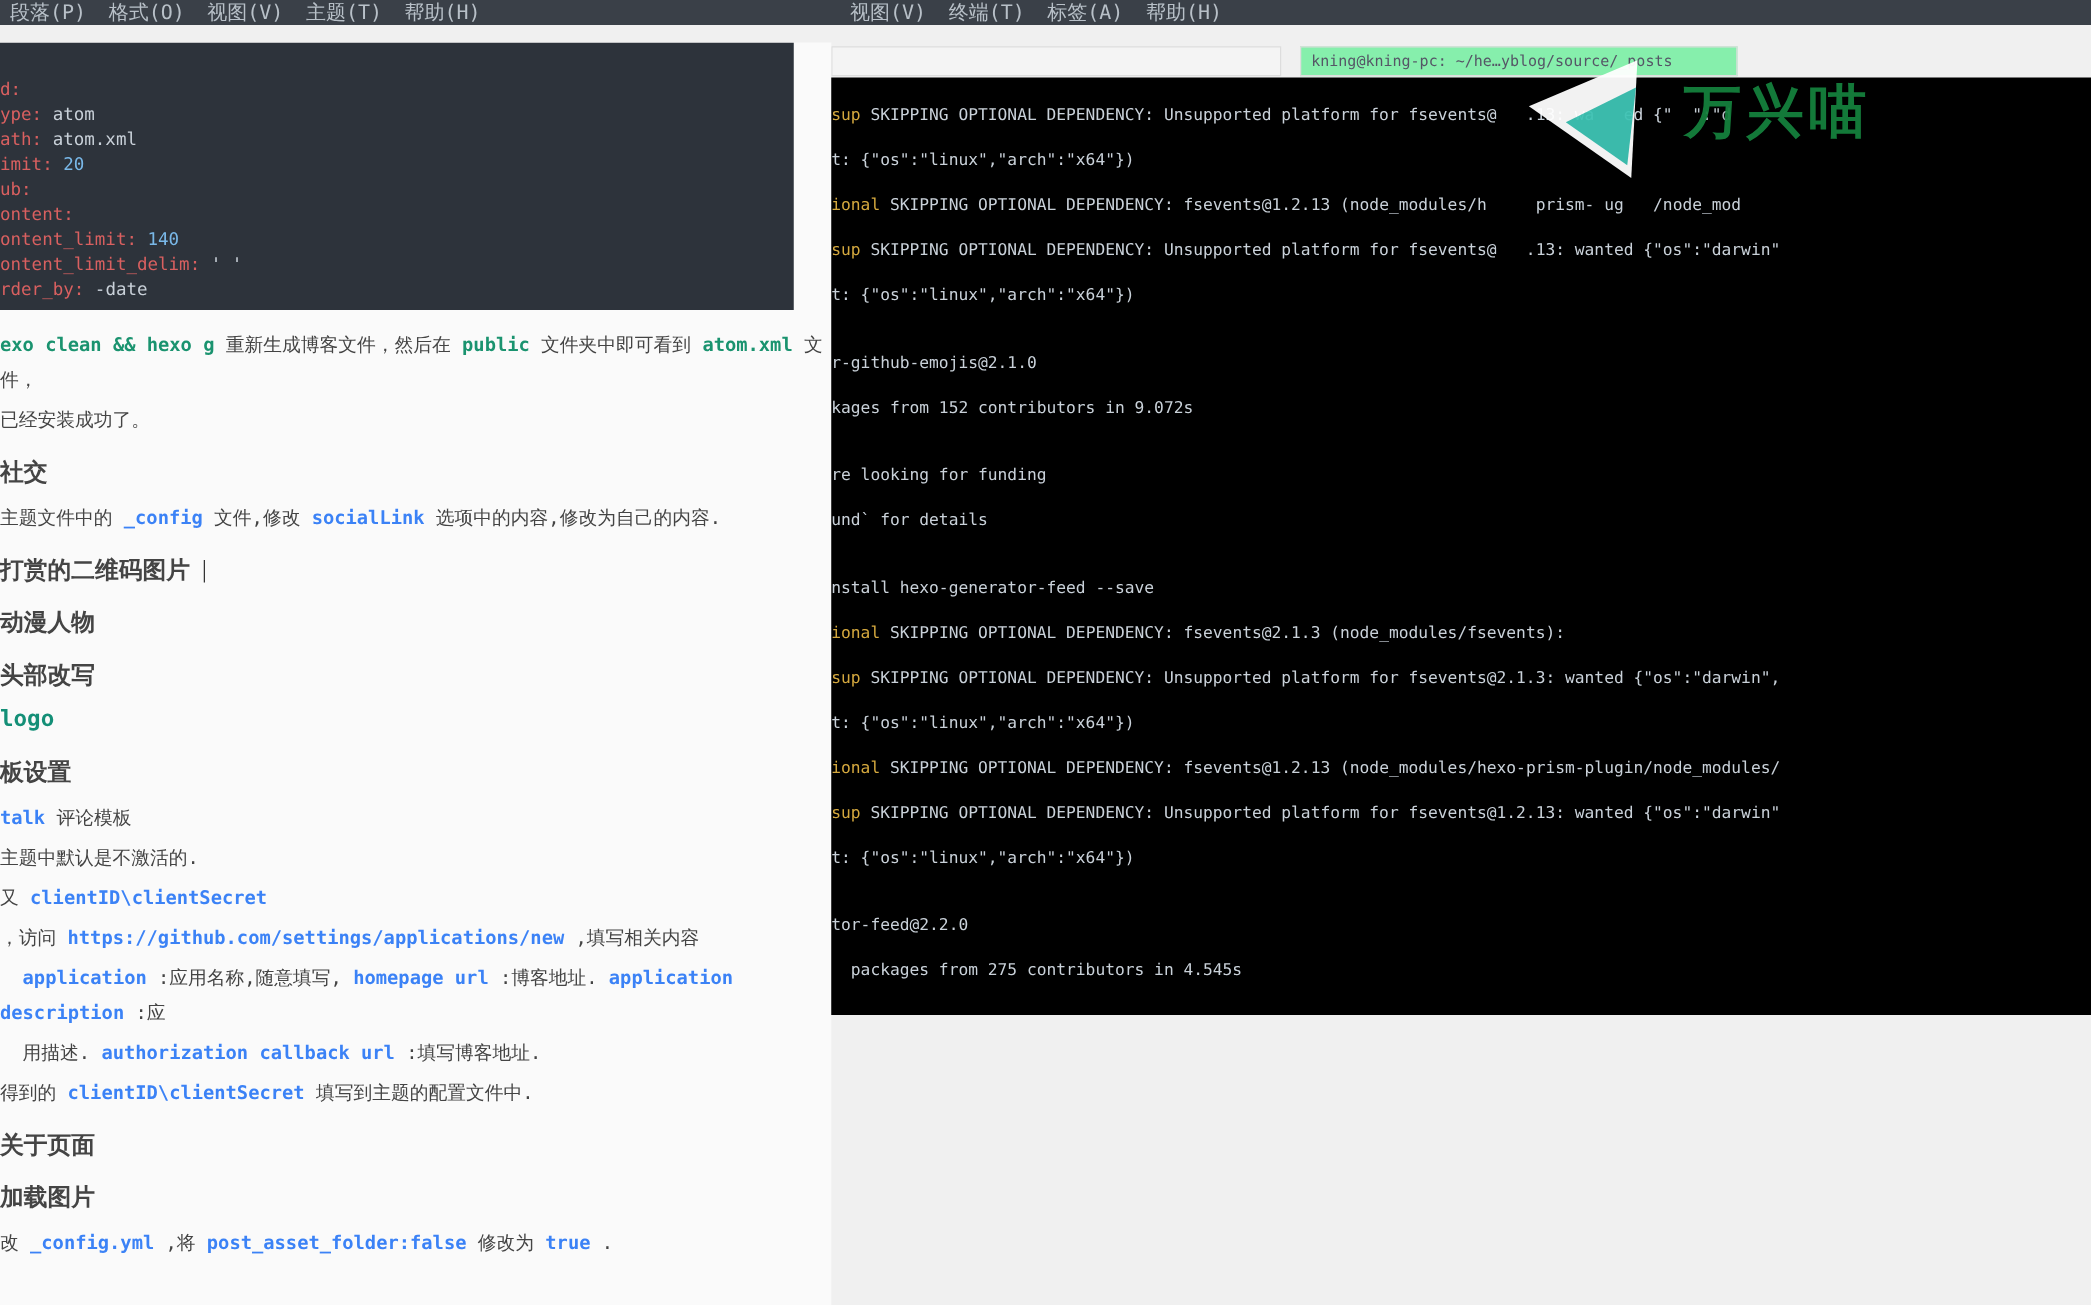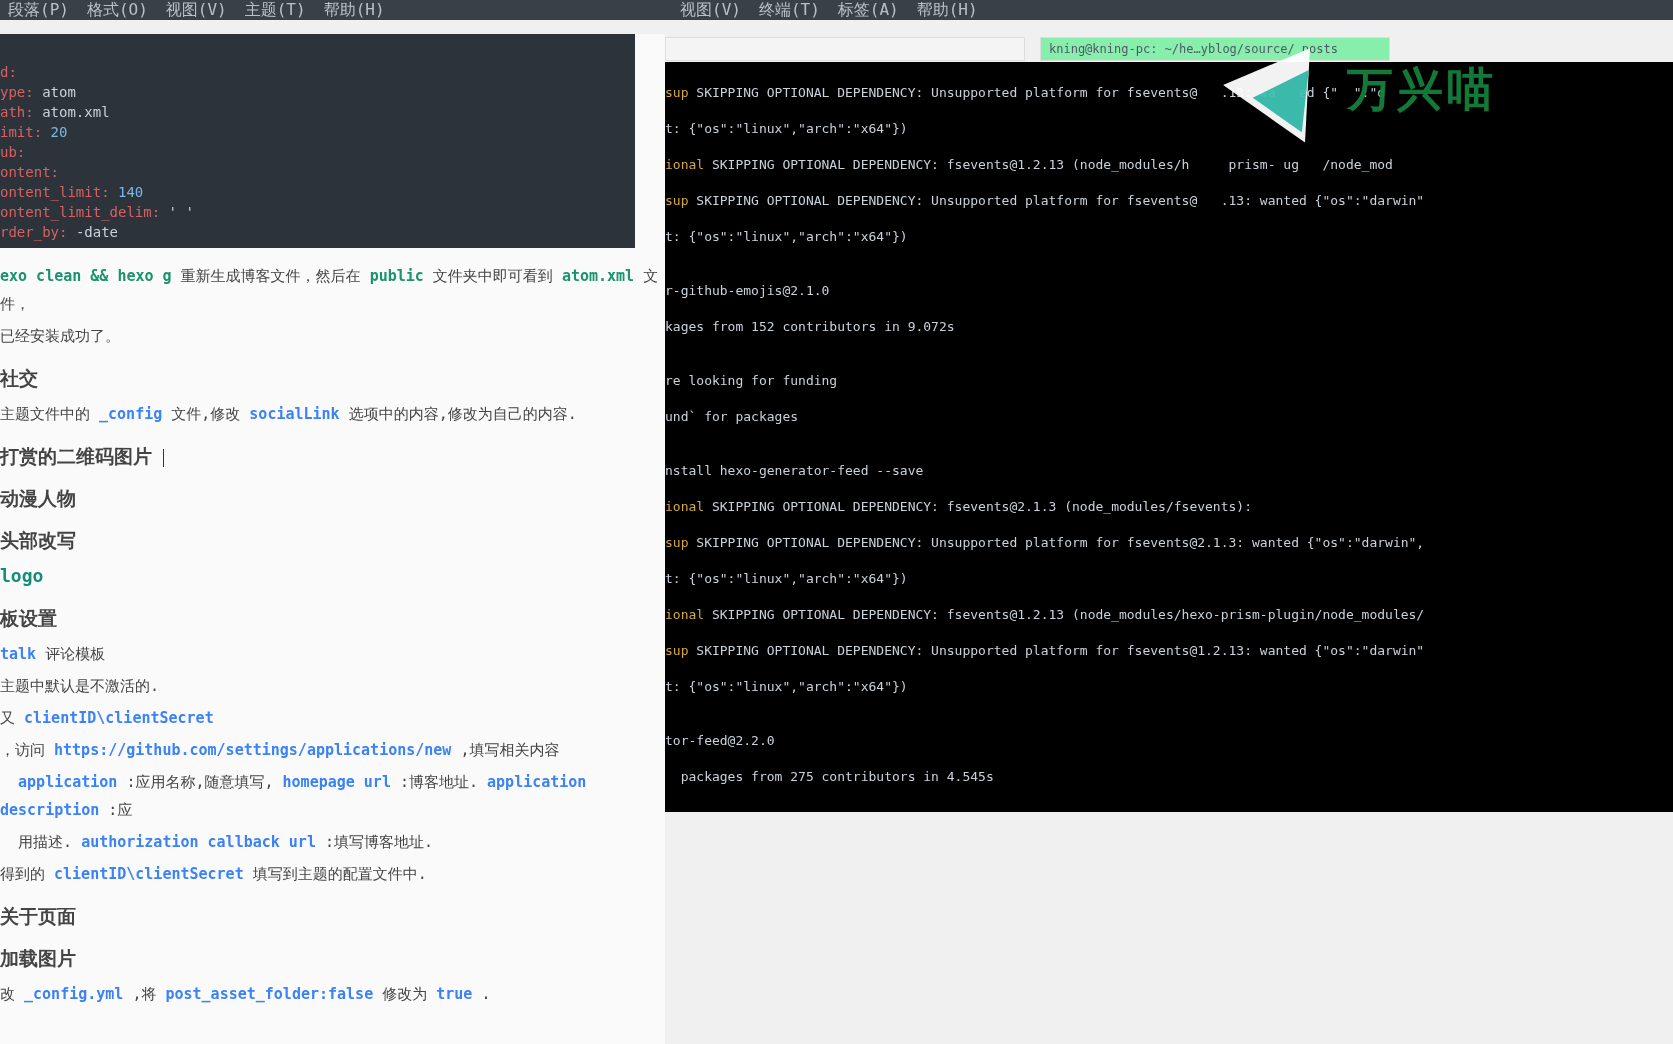--- a/index.html
+++ b/index.html
@@ -251,21 +251,21 @@
 <div class="term-line"><span class="c-yellow">sup</span><span class="c-white"> SKIPPING OPTIONAL DEPENDENCY: Unsupported platform for fsevents@   .13: wa   ed {"  ":"d</span></div>
 <div class="term-line"><span class="c-white">t: {"os":"linux","arch":"x64"})</span></div>
 <div class="term-line"><span class="c-yellow">ional</span><span class="c-white"> SKIPPING OPTIONAL DEPENDENCY: fsevents@1.2.13 (node_modules/h     prism- ug   /node_mod</span></div>
 <div class="term-line"><span class="c-yellow">sup</span><span class="c-white"> SKIPPING OPTIONAL DEPENDENCY: Unsupported platform for fsevents@   .13: wanted {"os":"darwin"</span></div>
 <div class="term-line"><span class="c-white">t: {"os":"linux","arch":"x64"})</span></div>
 <div class="term-line"></div>
 <div class="term-line"><span class="c-white">r-github-emojis@2.1.0</span></div>
 <div class="term-line"><span class="c-white">kages from 152 contributors in 9.072s</span></div>
 <div class="term-line"></div>
 <div class="term-line"><span class="c-white">re looking for funding</span></div>
-<div class="term-line"><span class="c-white">und` for packages</span></div>
+<div class="term-line"><span class="c-white">und` for details</span></div>
 <div class="term-line"></div>
 <div class="term-line"><span class="c-white">nstall hexo-generator-feed --save</span></div>
 <div class="term-line"><span class="c-yellow">ional</span><span class="c-white"> SKIPPING OPTIONAL DEPENDENCY: fsevents@2.1.3 (node_modules/fsevents):</span></div>
 <div class="term-line"><span class="c-yellow">sup</span><span class="c-white"> SKIPPING OPTIONAL DEPENDENCY: Unsupported platform for fsevents@2.1.3: wanted {"os":"darwin",</span></div>
 <div class="term-line"><span class="c-white">t: {"os":"linux","arch":"x64"})</span></div>
 <div class="term-line"><span class="c-yellow">ional</span><span class="c-white"> SKIPPING OPTIONAL DEPENDENCY: fsevents@1.2.13 (node_modules/hexo-prism-plugin/node_modules/</span></div>
 <div class="term-line"><span class="c-yellow">sup</span><span class="c-white"> SKIPPING OPTIONAL DEPENDENCY: Unsupported platform for fsevents@1.2.13: wanted {"os":"darwin"</span></div>
 <div class="term-line"><span class="c-white">t: {"os":"linux","arch":"x64"})</span></div>
 <div class="term-line"></div>
 <div class="term-line"><span class="c-white">tor-feed@2.2.0</span></div>

